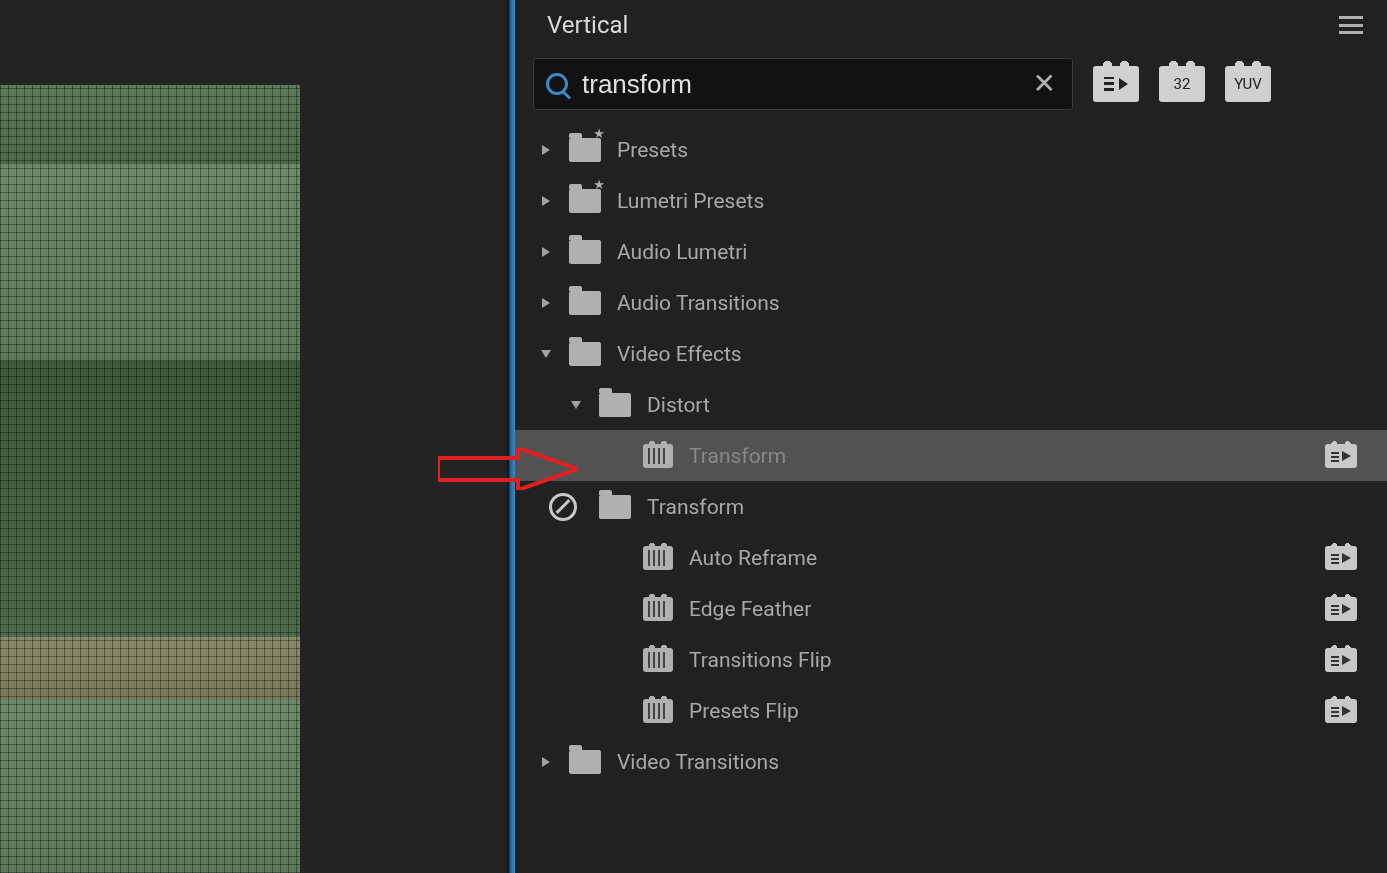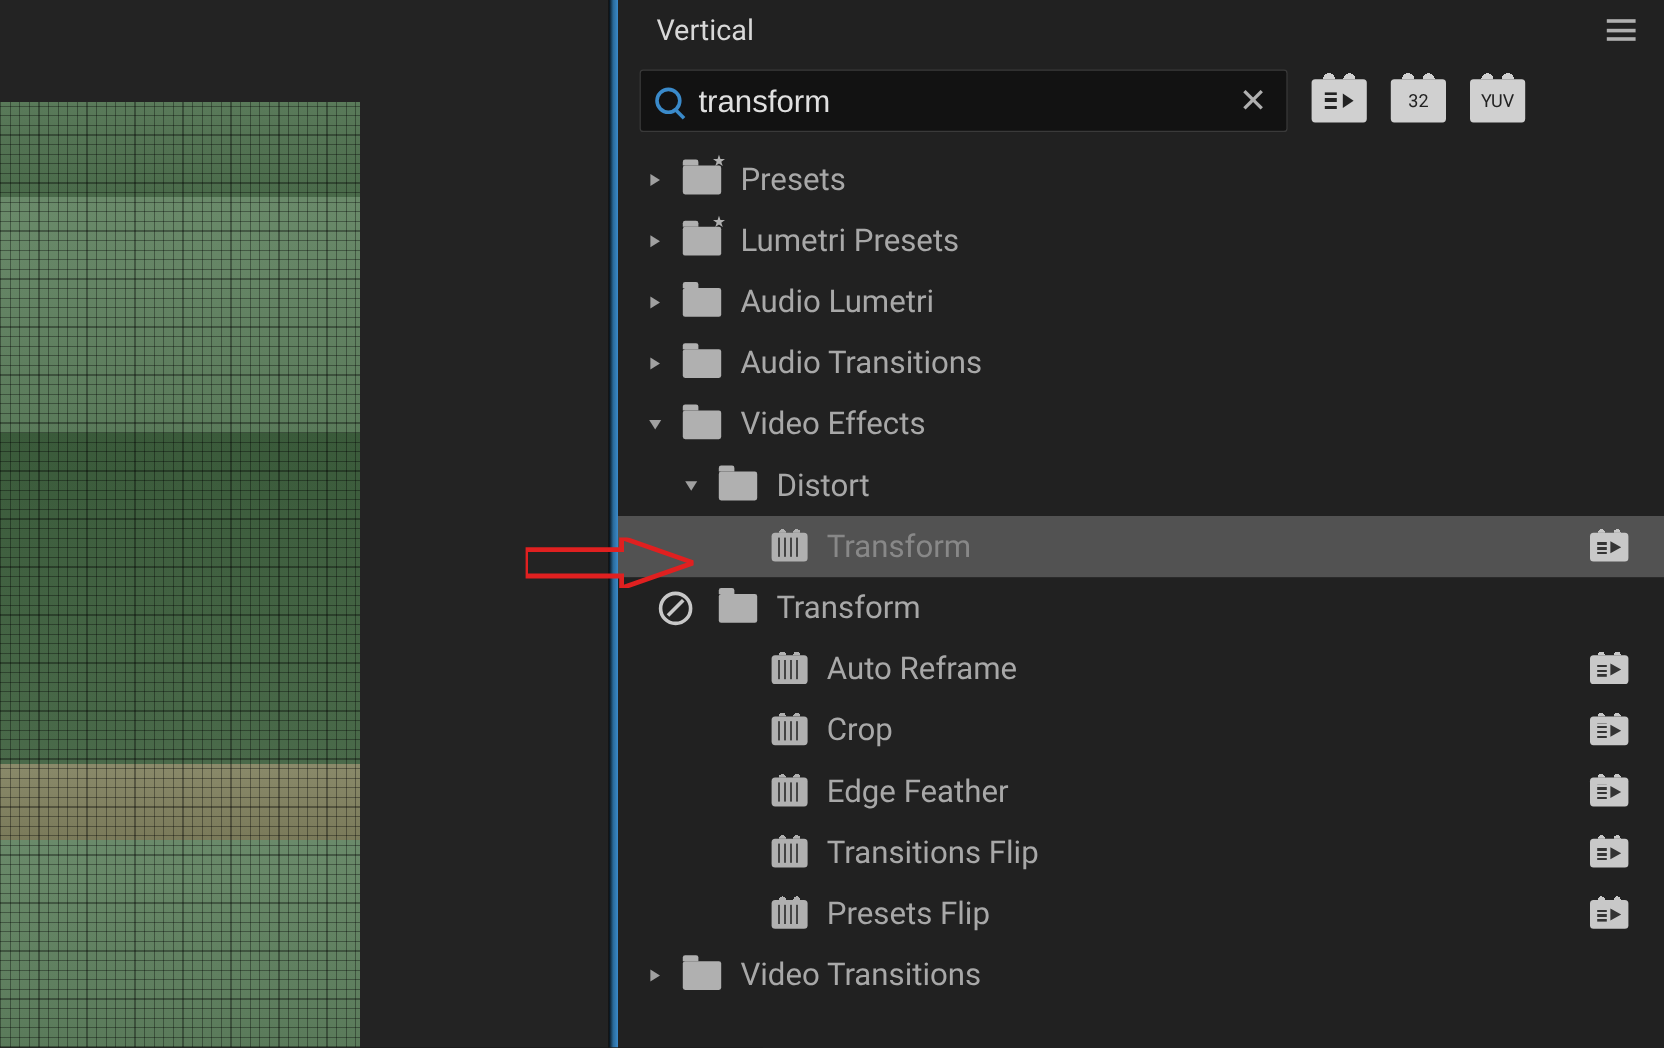--- a/index.html
+++ b/index.html
@@ -156,21 +156,21 @@
     flex: 1;
     overflow-y: auto;
     padding-top: 6px;
   }
   .tree-row {
     display: flex;
     align-items: center;
     height: 51px;
     padding-right: 30px;
     cursor: pointer;
-    font-size: 26px;
+    font-size: 21px;
     color: #a8a8a8;
   }
   .tree-row.selected { background: #525252; color: #888; }
   .tree-row .label { flex: 1; }
 
   .indent0 { padding-left: 22px; }
   .indent1 { padding-left: 52px; }
   .indent3 { padding-left: 128px; }
 
   .chev {
@@ -391,27 +391,20 @@
     </div>
 
     <div class="tree-row indent3">
       <span class="effect-ico"></span>
       <span class="label">Auto Reframe</span>
       <span class="accel-ico">
           <span class="tri"></span>
         </span>
     </div>
 
-    <div class="tree-row indent3">
-      <span class="effect-ico"></span>
-      <span class="label">Crop</span>
-      <span class="accel-ico">
-          <span class="tri"></span>
-        </span>
-    </div>
 
     <div class="tree-row indent3">
       <span class="effect-ico"></span>
       <span class="label">Edge Feather</span>
       <span class="accel-ico">
           <span class="tri"></span>
         </span>
     </div>
 
     <div class="tree-row indent3">

